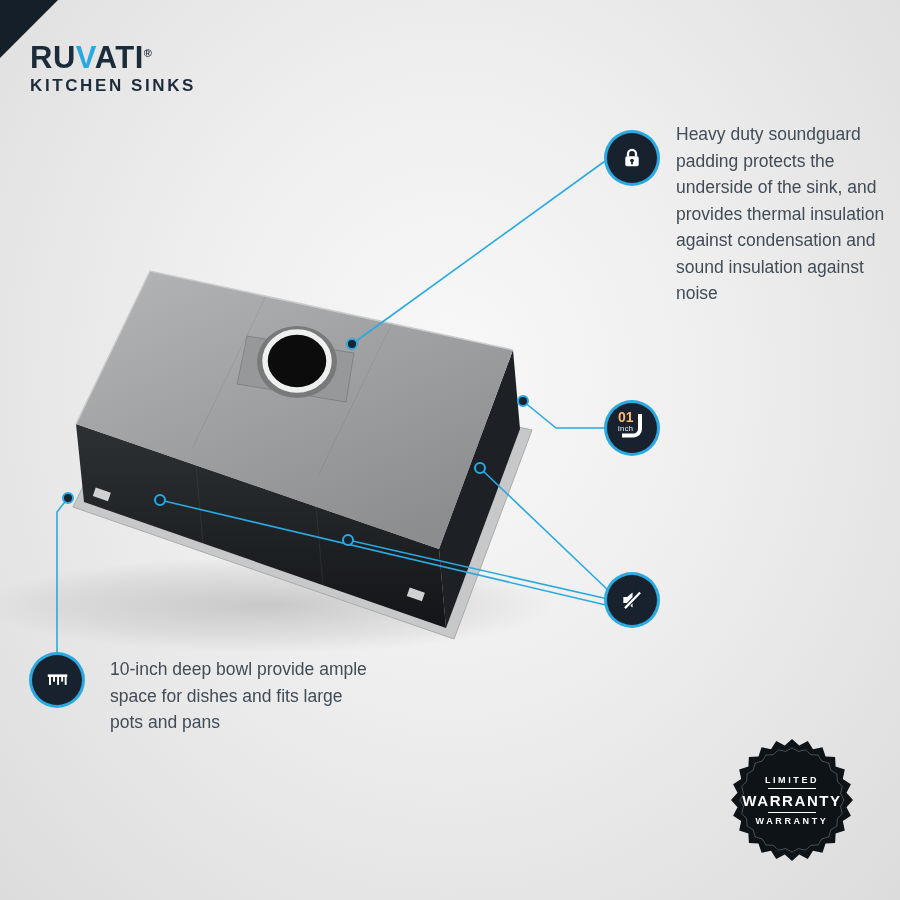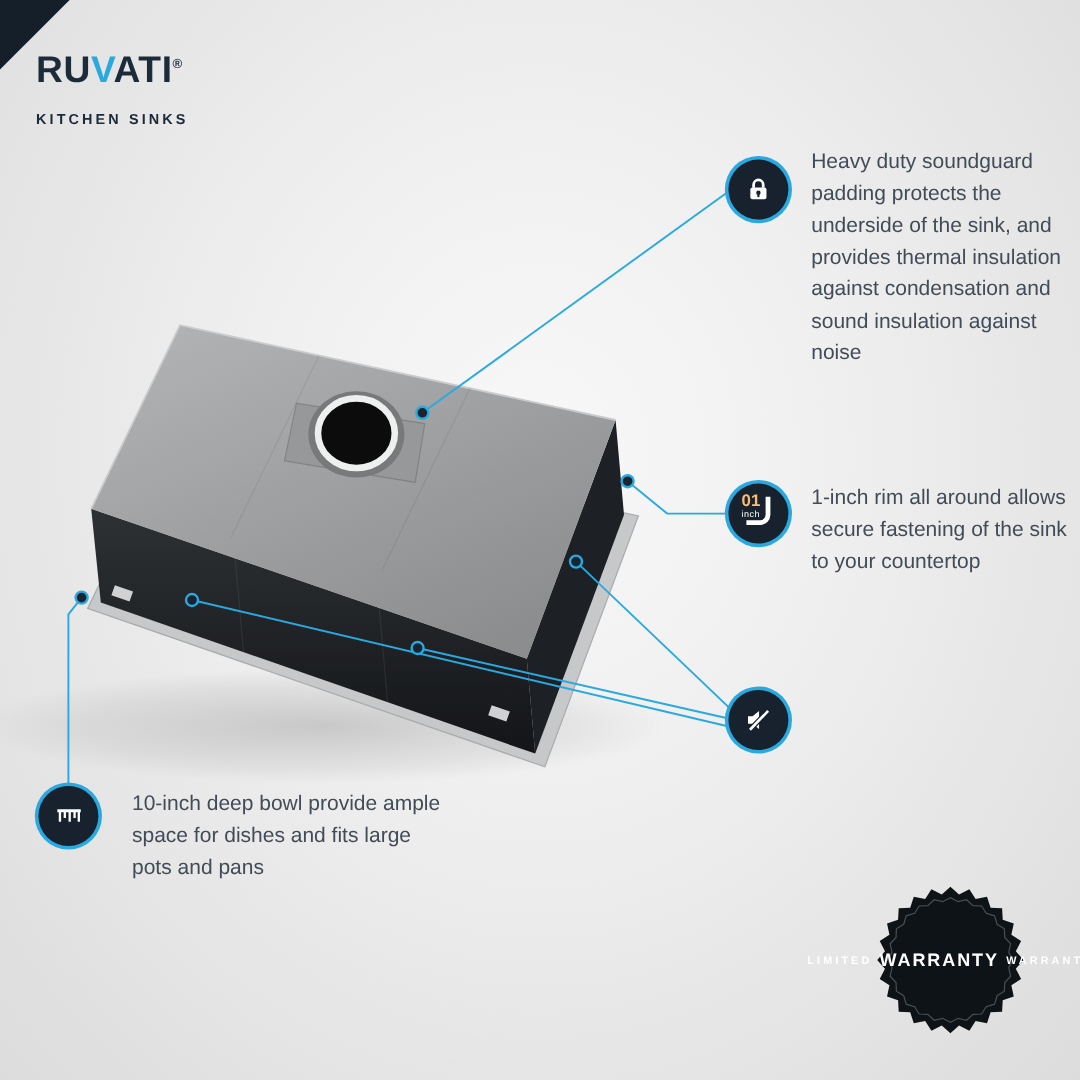--- a/index.html
+++ b/index.html
@@ -9,38 +9,38 @@
     font-family:"Liberation Sans", sans-serif;
   }
   .corner{
     position:absolute;left:0;top:0;width:0;height:0;
     border-top:58px solid #141f2a;border-right:58px solid transparent;
   }
   .logo{position:absolute;left:30px;top:42px;color:#1c2b3a;}
   .logo-word{font-size:31px;font-weight:bold;letter-spacing:.5px;line-height:1;}
   .logo-word sup{font-size:11px;font-weight:bold;vertical-align:super;}
   .logo-word .v{color:#2aa9e0;}
-  .logo-sub{font-size:12px;font-weight:bold;letter-spacing:2.6px;margin-top:19px;}
+  .logo-sub{font-size:17px;font-weight:bold;letter-spacing:2.6px;margin-top:3px;}
   .scene{position:absolute;left:0;top:0;}
   .co-icon{
     position:absolute;width:50px;height:50px;border-radius:50%;
     background:#17222e;box-shadow:0 0 0 3px #2aa9e0;
     display:flex;align-items:center;justify-content:center;
   }
   .co-icon svg{display:block;}
   .inch-num{position:absolute;left:11px;top:7px;color:#fdba74;font-size:14px;font-weight:bold;line-height:1;}
   .inch-unit{position:absolute;left:11px;top:22px;color:#fff;font-size:7.5px;letter-spacing:.4px;line-height:1;}
   .inch-corner{position:absolute;left:0;top:0;width:50px;height:50px;}
   .co-text{
     position:absolute;margin:0;font-size:17.5px;line-height:26.5px;color:#414c57;
   }
   .badge{position:absolute;left:729px;top:737px;width:126px;height:126px;}
   .badge svg{position:absolute;left:0;top:0;}
   .badge-text{
-    position:absolute;inset:0;display:flex;flex-direction:row;align-items:center;
+    position:absolute;inset:0;display:flex;flex-direction:column;align-items:center;
     justify-content:center;color:#fff;gap:3px;
   }
   .b-small{font-size:9px;font-weight:bold;letter-spacing:2.6px;}
   .b-big{font-size:15px;font-weight:bold;letter-spacing:1.6px;}
   .b-rule{width:48px;height:1px;background:#fff;}
 </style>
 </head>
 <body>
 
 <div class="stage">
@@ -116,21 +116,20 @@
   </div>
   <p class="co-text" style="left:676px;top:121px;width:228px;">Heavy duty soundguard padding protects the underside of the sink, and provides thermal insulation against condensation and sound insulation against noise</p>
 
   <div class="co-icon" style="left:607px;top:403px;">
     <div class="inch-num">01</div>
     <div class="inch-unit">inch</div>
     <svg class="inch-corner" viewBox="0 0 50 50">
       <path d="M33,11 v15 a6.5,6.5 0 0 1 -6.5,6.5 H15" fill="none" stroke="#fff" stroke-width="4"></path>
     </svg>
   </div>
-  <p class="co-text" style="left:676px;top:401px;width:218px;">1-inch rim all around allows secure fastening of the sink to your countertop</p>
 
   <div class="co-icon" style="left:607px;top:575px;">
     <svg width="26" height="26" viewBox="0 0 24 24">
       <polygon points="4,9.2 7.5,9.2 12.5,5 12.5,19 7.5,14.8 4,14.8" fill="#fff"></polygon>
       <line x1="5.5" y1="19.5" x2="19.5" y2="5" stroke="#17222e" stroke-width="4"></line>
       <line x1="5.5" y1="19.5" x2="19.5" y2="5" stroke="#fff" stroke-width="2"></line>
     </svg>
   </div>
 
   <div class="co-icon" style="left:32px;top:655px;">

